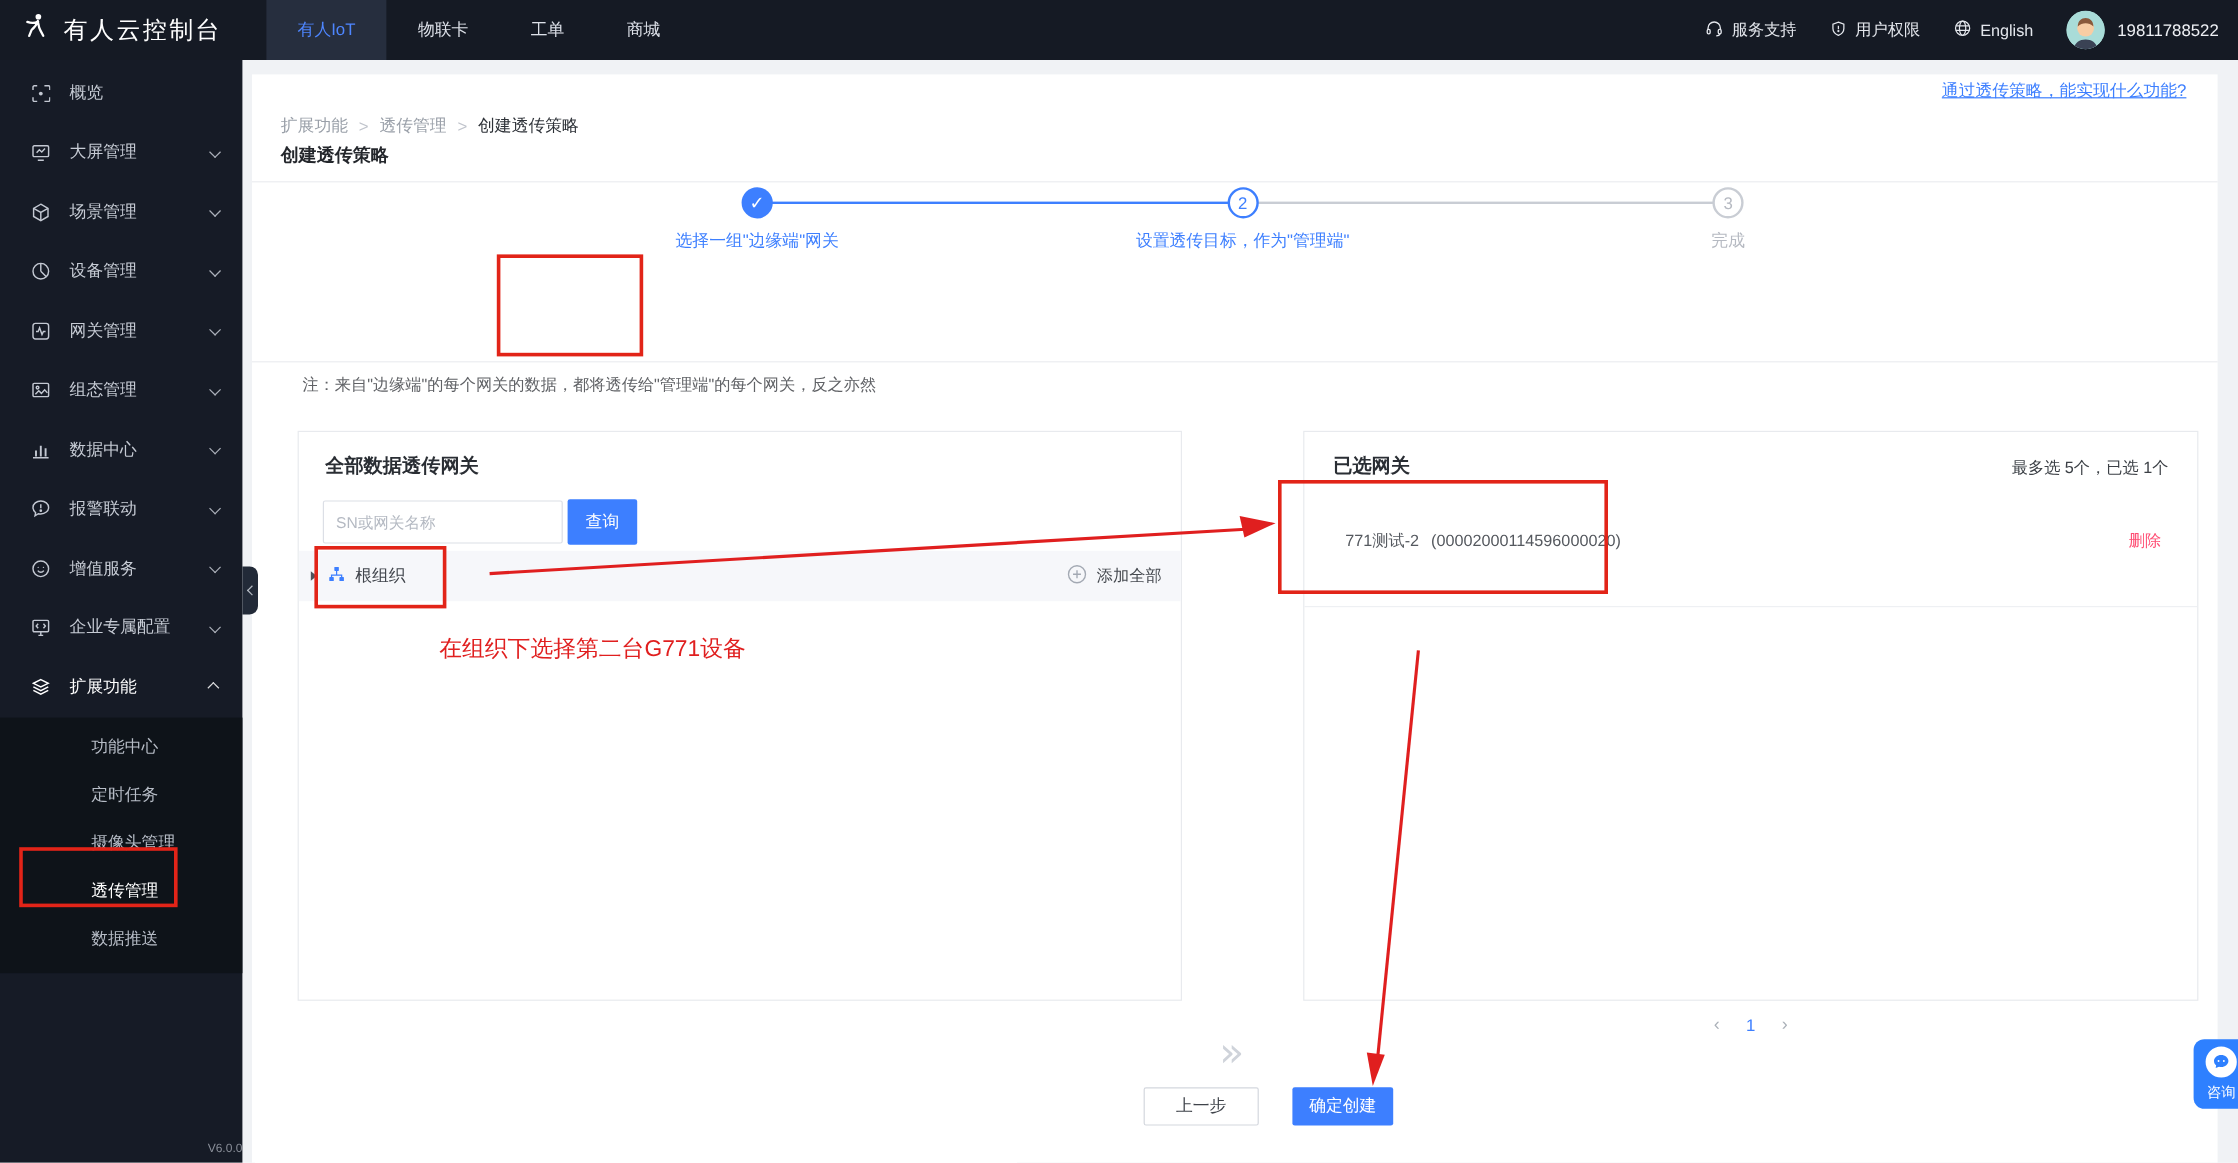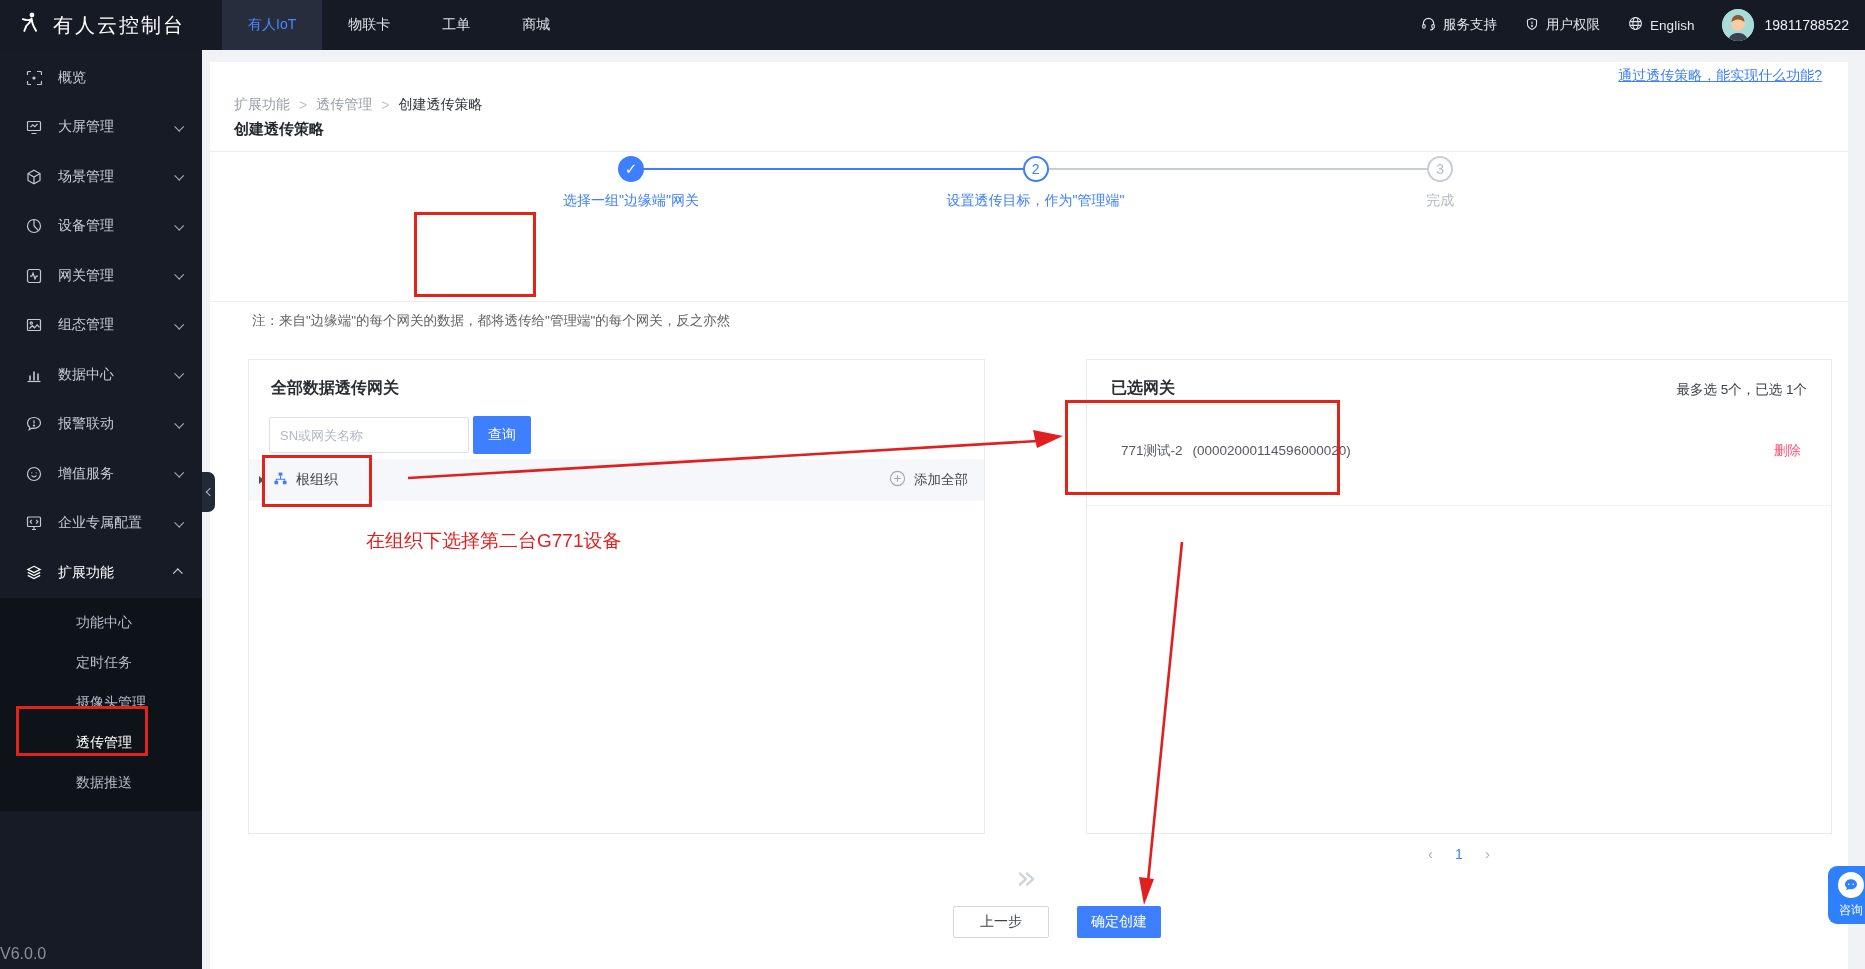--- a/index.html
+++ b/index.html
@@ -25,21 +25,21 @@
   .menu { padding-top:3px; }
   .menu-item { height:49.5px; display:flex; align-items:center; padding:0 20px 0 26px; color:#c6cbd4; font-size:14px; cursor:pointer; }
   .menu-item .mi-icon { width:16px; height:16px; margin-right:16px; flex:0 0 16px; }
   .menu-item .mi-label { flex:1; }
   .menu-item.active-parent { color:#ffffff; }
   .chev { display:inline-block; width:7px; height:7px; border-right:1.3px solid currentColor; border-bottom:1.3px solid currentColor; transform:rotate(45deg) translateY(-1px); opacity:.85; }
   .chev.up { transform:rotate(-135deg) translateY(-1px); }
   .submenu { background:#0e1319; padding:5px 0 8px; }
   .sub-item { height:40px; display:flex; align-items:center; padding-left:76px; font-size:14px; color:#b6bcc6; cursor:pointer; }
   .sub-item.active { color:#ffffff; }
-  .version { position:absolute; bottom:6px; width:100%; text-align:left; color:#8a8f99; font-size:16px; }
+  .version { position:absolute; bottom:6px; width:100%; text-align:right; color:#8a8f99; font-size:10px; }
   .collapse-handle { position:absolute; left:202px; top:472px; width:13px; height:40px; background:#222a38; border-radius:0 7px 7px 0; display:flex; align-items:center; justify-content:center; z-index:7; cursor:pointer; }
   .collapse-handle .chev { width:6px; height:6px; transform:rotate(135deg); color:#cfd4dc; margin-left:2px; }
 
   
   .card { position:absolute; left:210px; top:62px; right:17px; bottom:0; background:#fff; z-index:1;text-decoration:underline; }
   .help-link { position:absolute; top:5px; right:26px; color:#3d7fff; font-size:14px; text-decoration:underline; cursor:pointer; }
   .breadcrumb { position:absolute; top:34px; left:24px; font-size:14px; display:flex; gap:9px; align-items:center; }
   .bc-dim { color:#9aa0a9; cursor:pointer; }
   .bc-sep { color:#c0c4cc; }
   .bc-cur { color:#2e3238; font-weight:500; }

